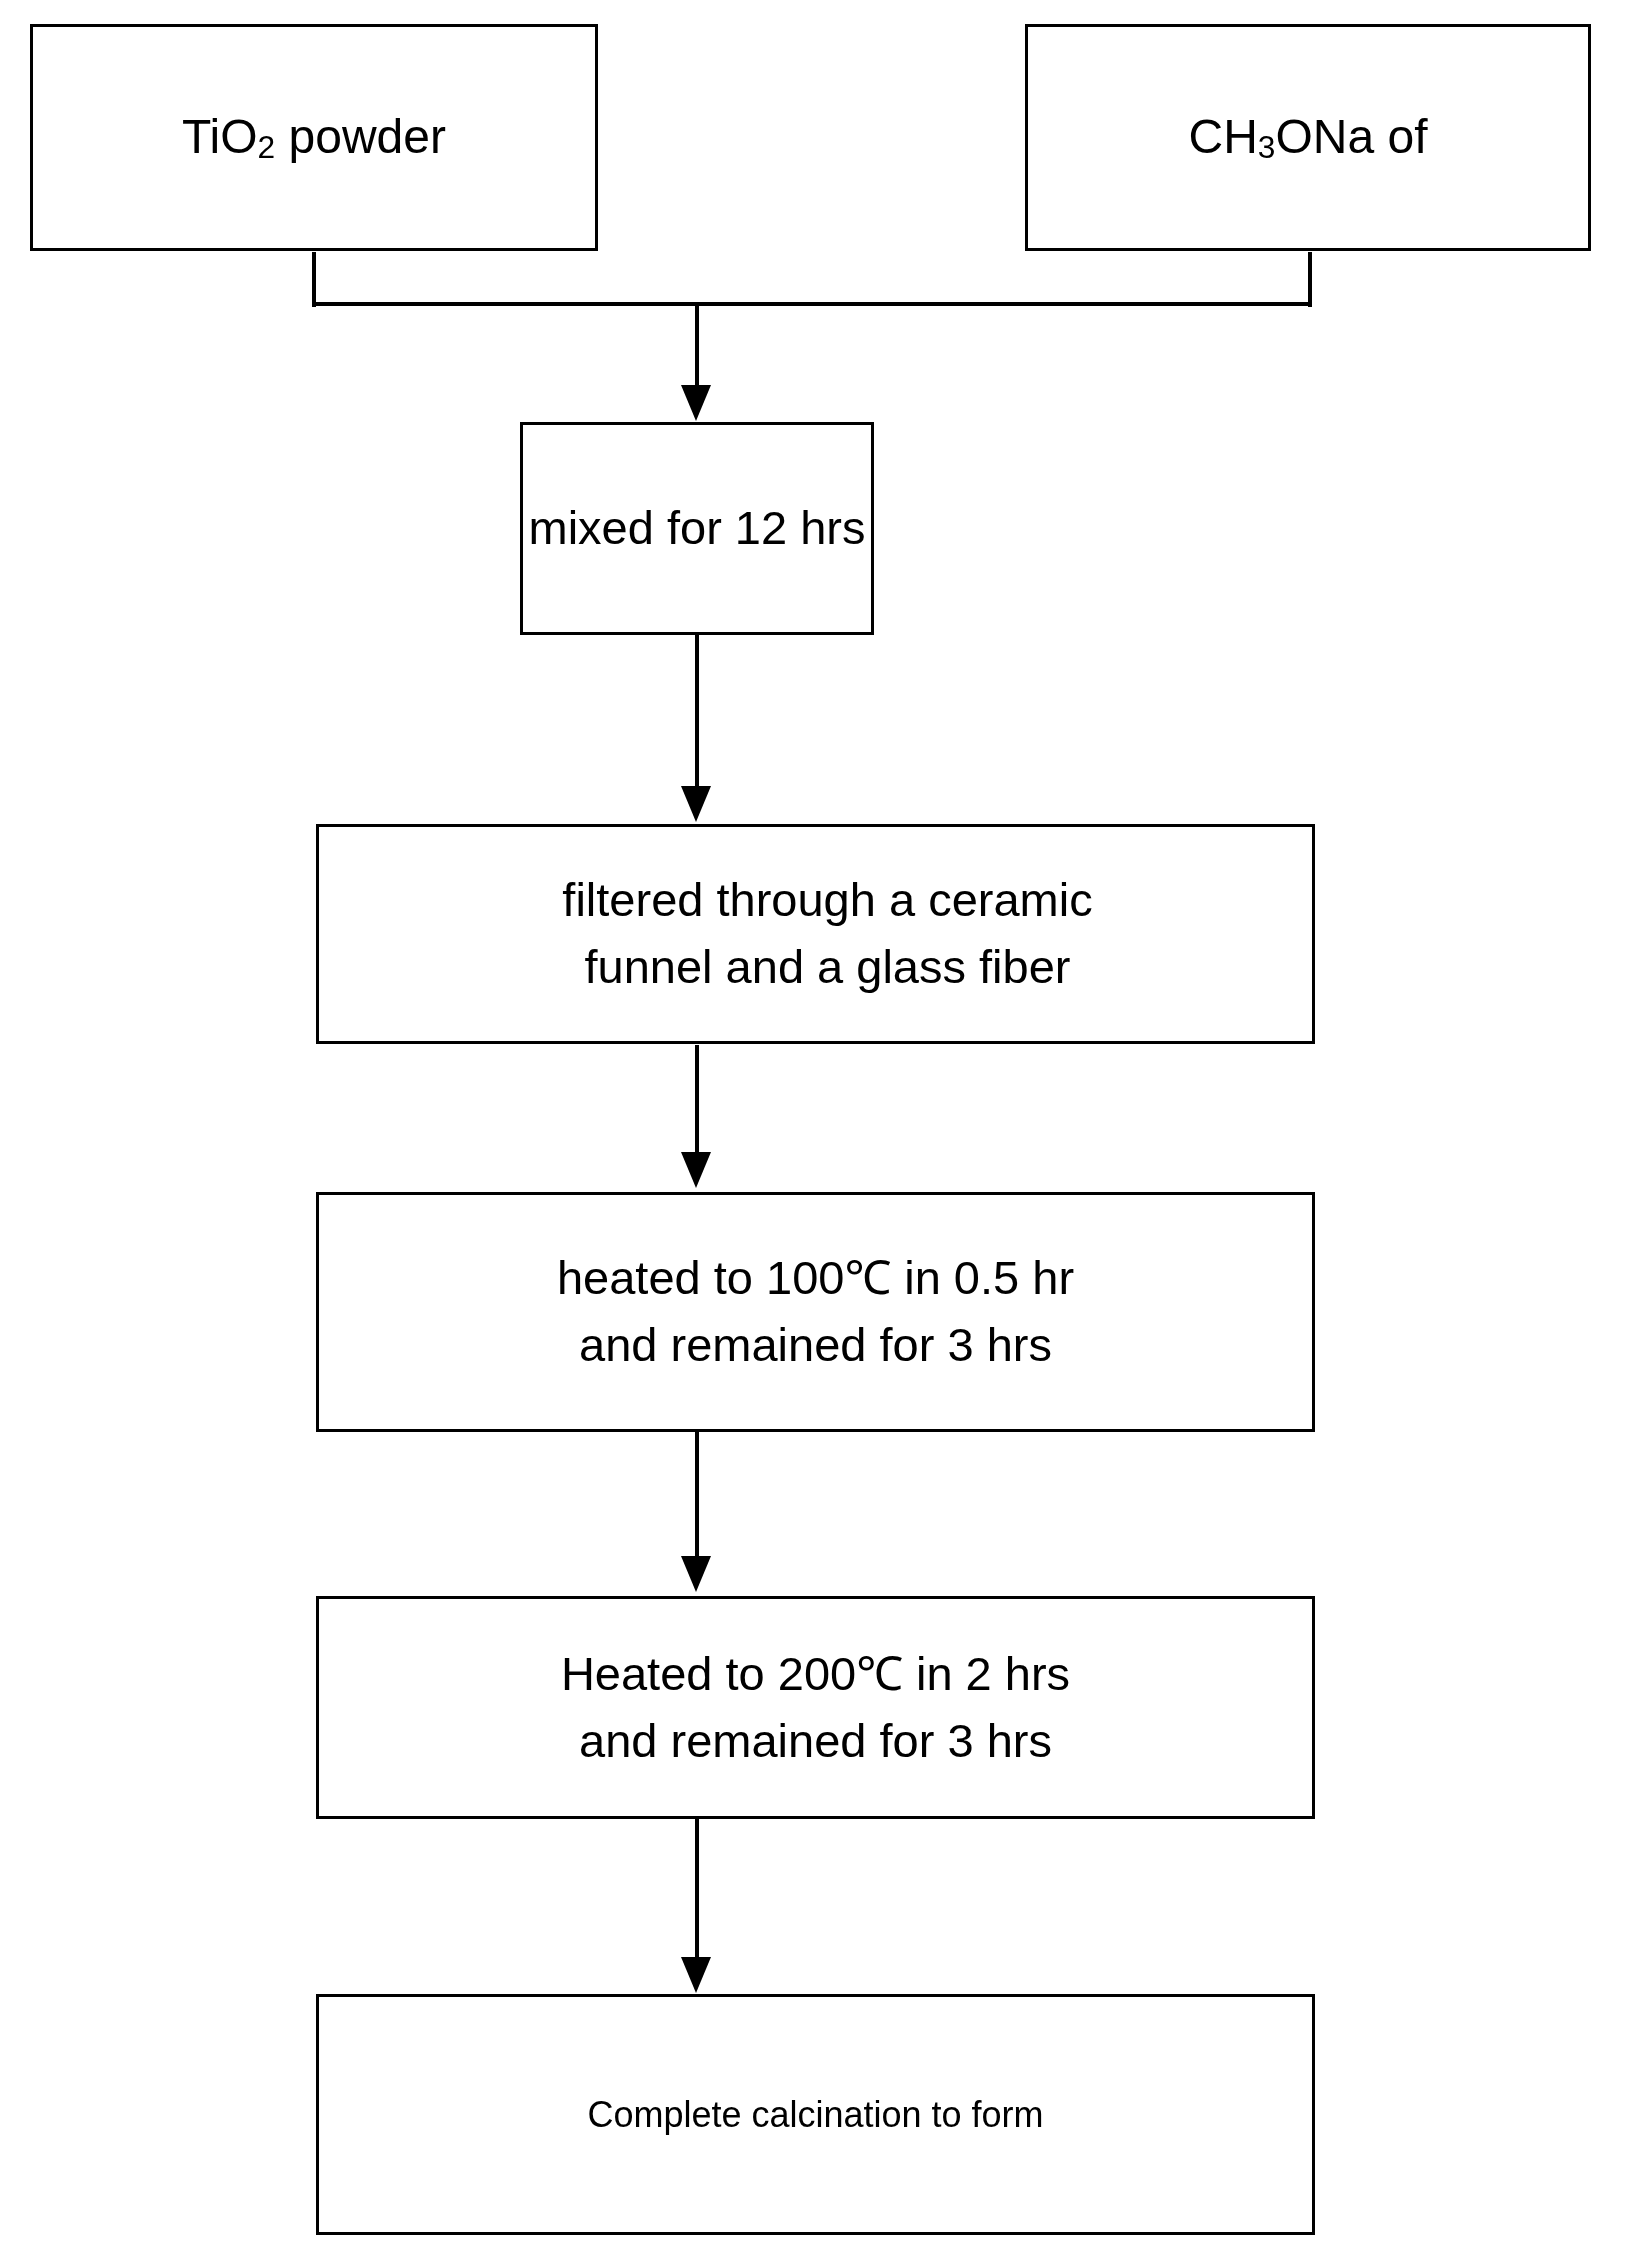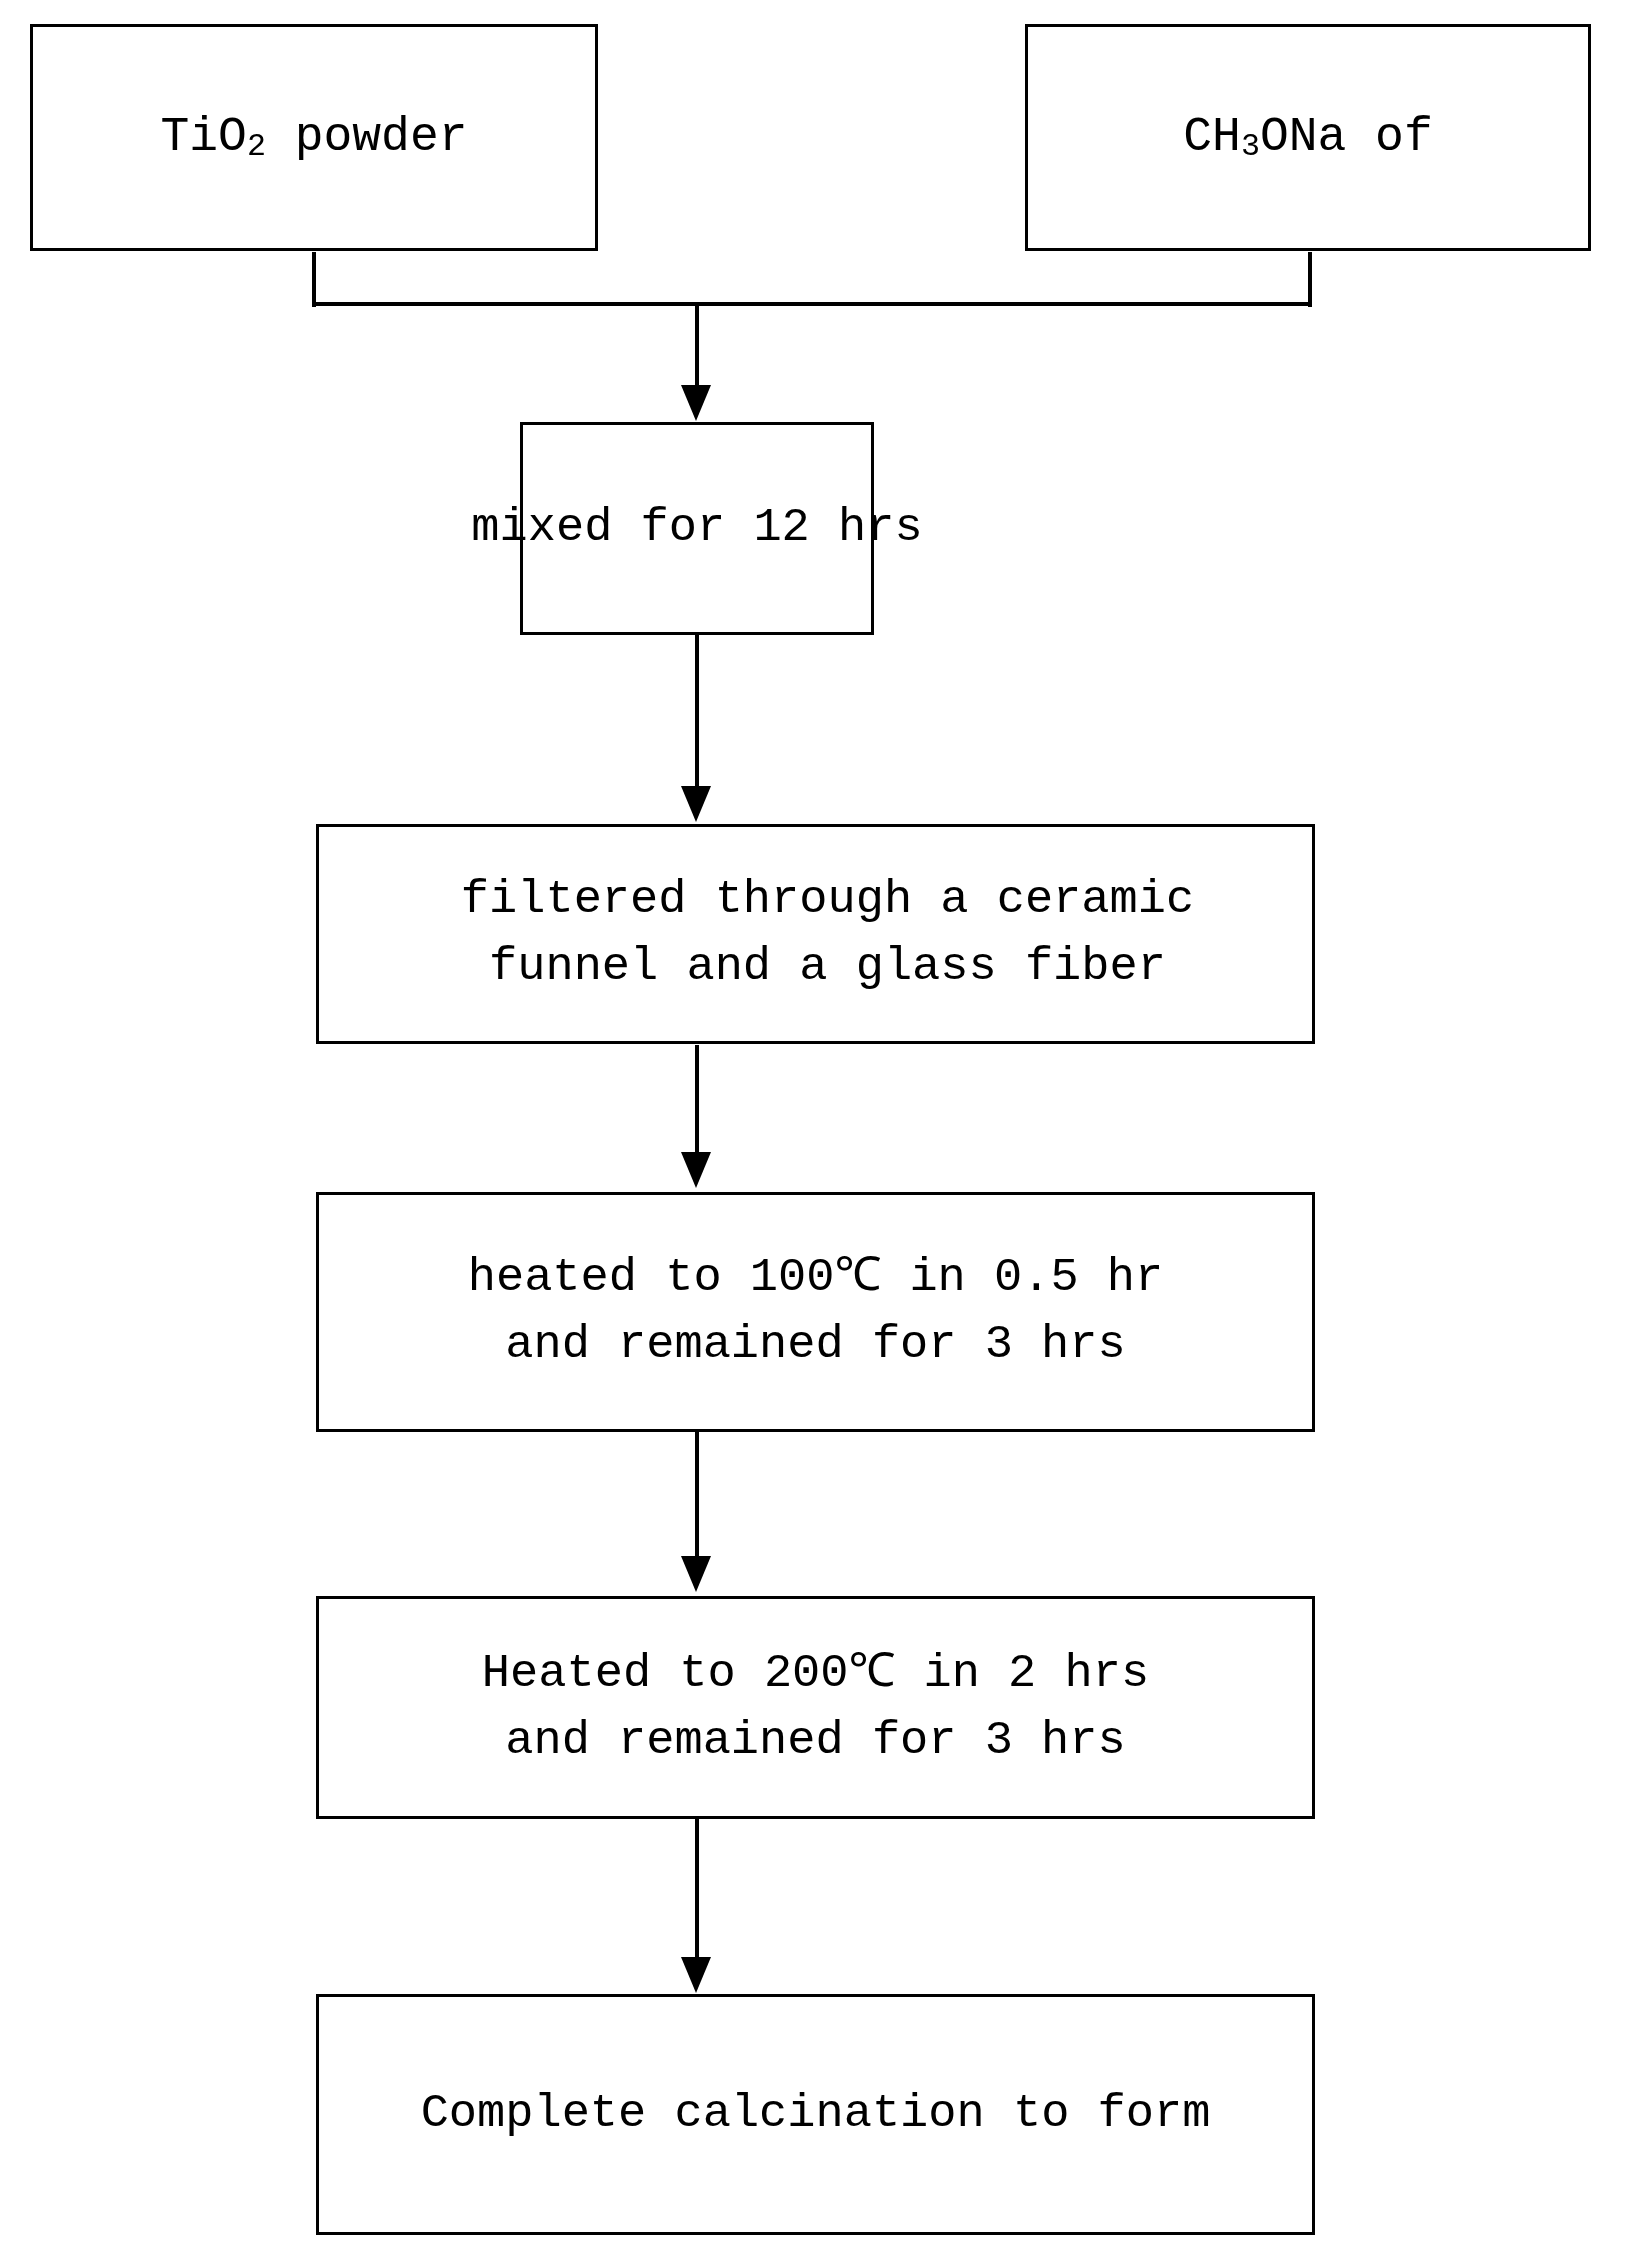--- a/index.html
+++ b/index.html
@@ -7,21 +7,21 @@
     margin: 0;
     padding: 0;
     background: #ffffff;
   }
   #canvas {
     position: relative;
     width: 1627px;
     height: 2261px;
     background: #ffffff;
     overflow: hidden;
-    font-family: Liberation Mono, monospace;
+    font-family: Liberation Sans, sans-serif;
     color: #000000;
   }
 
   
   .node {
     position: absolute;
     box-sizing: border-box;
     border: 3.1px solid #000000;
     background: #ffffff;
     display: flex;
@@ -37,21 +37,21 @@
     display: block;
   }
 
   
   #node-tio2          { left: 30px;  top: 24px;   width: 568px;  height: 227px; font-size: 48px; }
   #node-ch3ona        { left: 1025px;top: 24px;   width: 566px;  height: 227px; font-size: 48px; gap: 36px; }
   #node-mixed         { left: 520px; top: 422px;  width: 354px;  height: 213px; font-size: 47px; text-align: right; }
   #node-filtered      { left: 316px; top: 824px; width: 999px; height: 220px; font-size: 47px; padding-left: 24px; }
   #node-heated-100    { left: 316px; top: 1192px; width: 999px; height: 240px; font-size: 47px; }
   #node-heated-200    { left: 316px; top: 1596px; width: 999px; height: 223px; font-size: 47px; }
-  #node-calcination   { left: 316px; top: 1994px; width: 999px; height: 241px; font-size: 47px; }
+  #node-calcination   { left: 316px; top: 1994px; width: 999px; height: 241px; font-size: 36px; }
 
   
   .vline {
     position: absolute;
     width: 3.9px;
     background: #000000;
     z-index: 1;
   }
   .hline {
     position: absolute;

